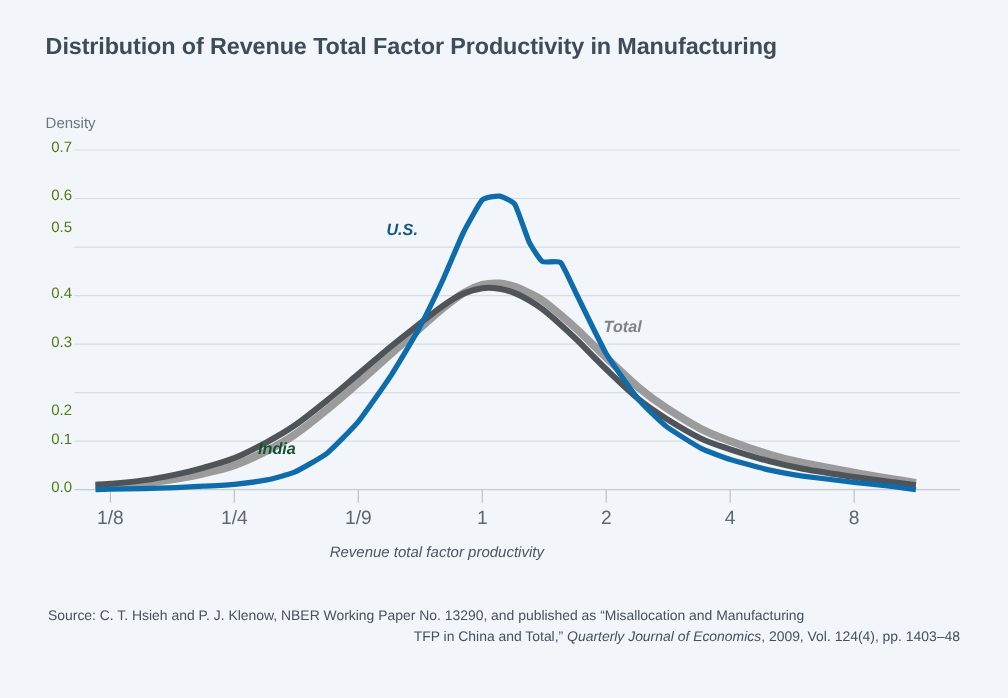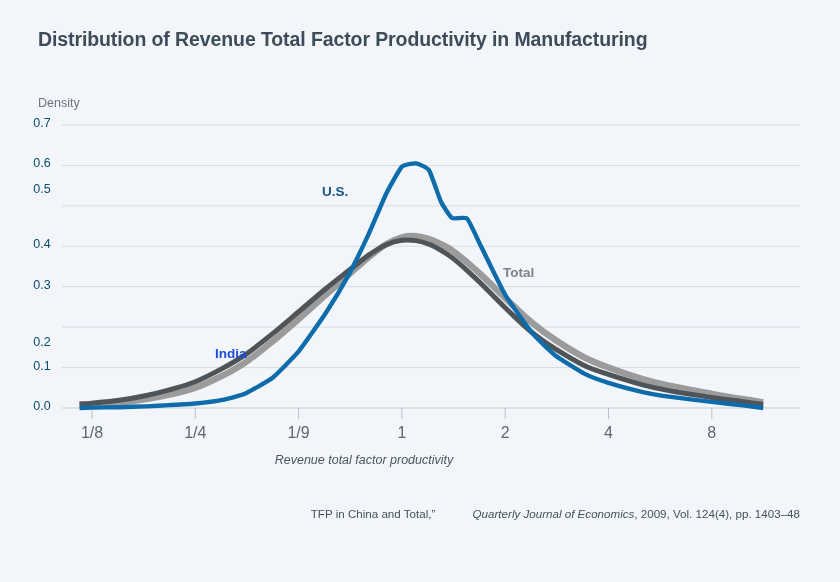--- a/index.html
+++ b/index.html
@@ -25,43 +25,43 @@
   }
   .axis-title-x{
     position:absolute;left:0;top:453px;width:808px;text-align:center;
     font-size:12.5px;font-style:italic;color:#4a5660;
   }
   .axis-title-x span{position:relative;left:-40px;}
 
   #plot{position:absolute;left:0;top:0;width:840px;height:470px;}
 
   .ylabel{
-    position:absolute;font-size:12.5px;color:#0c4a6e;
-    text-align:center;width:36px;
+    position:absolute;font-size:12.5px;color:#4d7c0f;
+    text-align:right;width:36px;
   }
   .xlabel{
     position:absolute;font-size:16px;color:#5d6770;
     text-align:center;width:50px;top:424px;
   }
 
-  .serieslabel{position:absolute;font-size:13.5px;font-weight:600;white-space:nowrap;}
+  .serieslabel{position:absolute;font-size:13.5px;font-weight:600;white-space:nowrap;font-style:italic;}
   .lbl-us{color:#16557f;left:322px;top:184px;}
   .lbl-china{color:#7d8489;left:503px;top:265px;}
-  .lbl-india{color:#1d4ed8;left:215px;top:346px;text-align:center;}
+  .lbl-india{color:#14532d;left:215px;top:366px;text-align:center;}
 
   .footer{
     position:absolute;left:0;top:505px;width:840px;
   }
   .footer .line{
     font-size:11.6px;color:#44515c;line-height:17px;
     padding:0 40px;
   }
   .footer .l1{text-align:left;}
   .footer .l2{text-align:right;}
-  .it{font-style:italic;margin-left:34px;}
+  .it{font-style:italic;}
 </style>
 </head>
 <body>
 
 <div id="figure">
 
   <div class="title">Distribution of Revenue Total Factor Productivity in Manufacturing</div>
 
   <div class="axis-title-y">Density</div>
 
@@ -88,20 +88,21 @@
       </svg>
   </div>
 
   <div class="axis-title-x"><span>Revenue total factor productivity</span></div>
 
   <div class="serieslabel lbl-us">U.S.</div>
   <div class="serieslabel lbl-china">Total</div>
   <div class="serieslabel lbl-india">India</div>
 
   <div class="footer">
+    <div class="line l1">Source: C. T. Hsieh and P. J. Klenow, NBER Working Paper No. 13290, and published as “Misallocation and Manufacturing</div>
     <div class="line l2"><span>TFP in China and Total,” </span><span class="it">Quarterly Journal of Economics</span><span>, 2009, Vol. 124(4), pp. 1403–48</span></div>
   </div>
 
 <div class="ylabel" style="left: 24px; top: 399px;">0.0</div>
     <div class="ylabel" style="left: 24px; top: 358.571px;">0.1</div>
     <div class="ylabel" style="left: 24px; top: 335px;">0.2</div>
     <div class="ylabel" style="left: 24px; top: 277.714px;">0.3</div>
     <div class="ylabel" style="left: 24px; top: 237.286px;">0.4</div>
     <div class="ylabel" style="left: 24px; top: 182px;">0.5</div>
     <div class="ylabel" style="left: 24px; top: 156.429px;">0.6</div>

